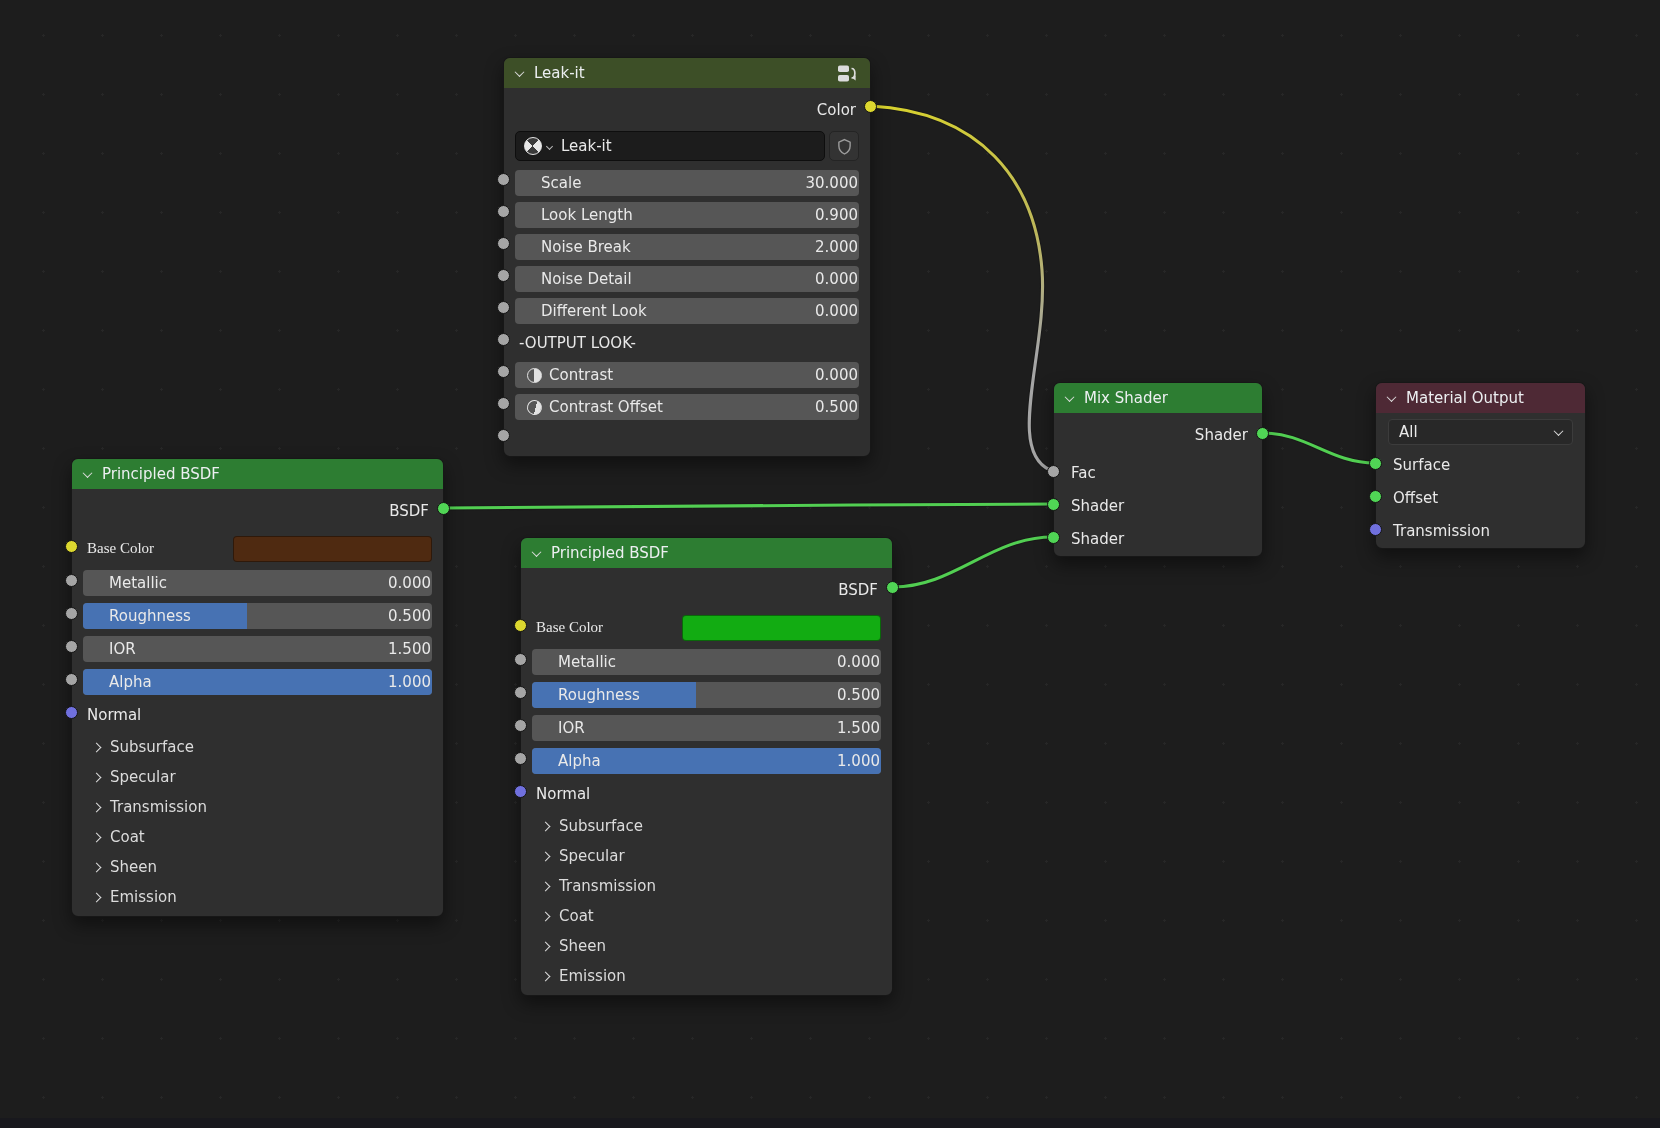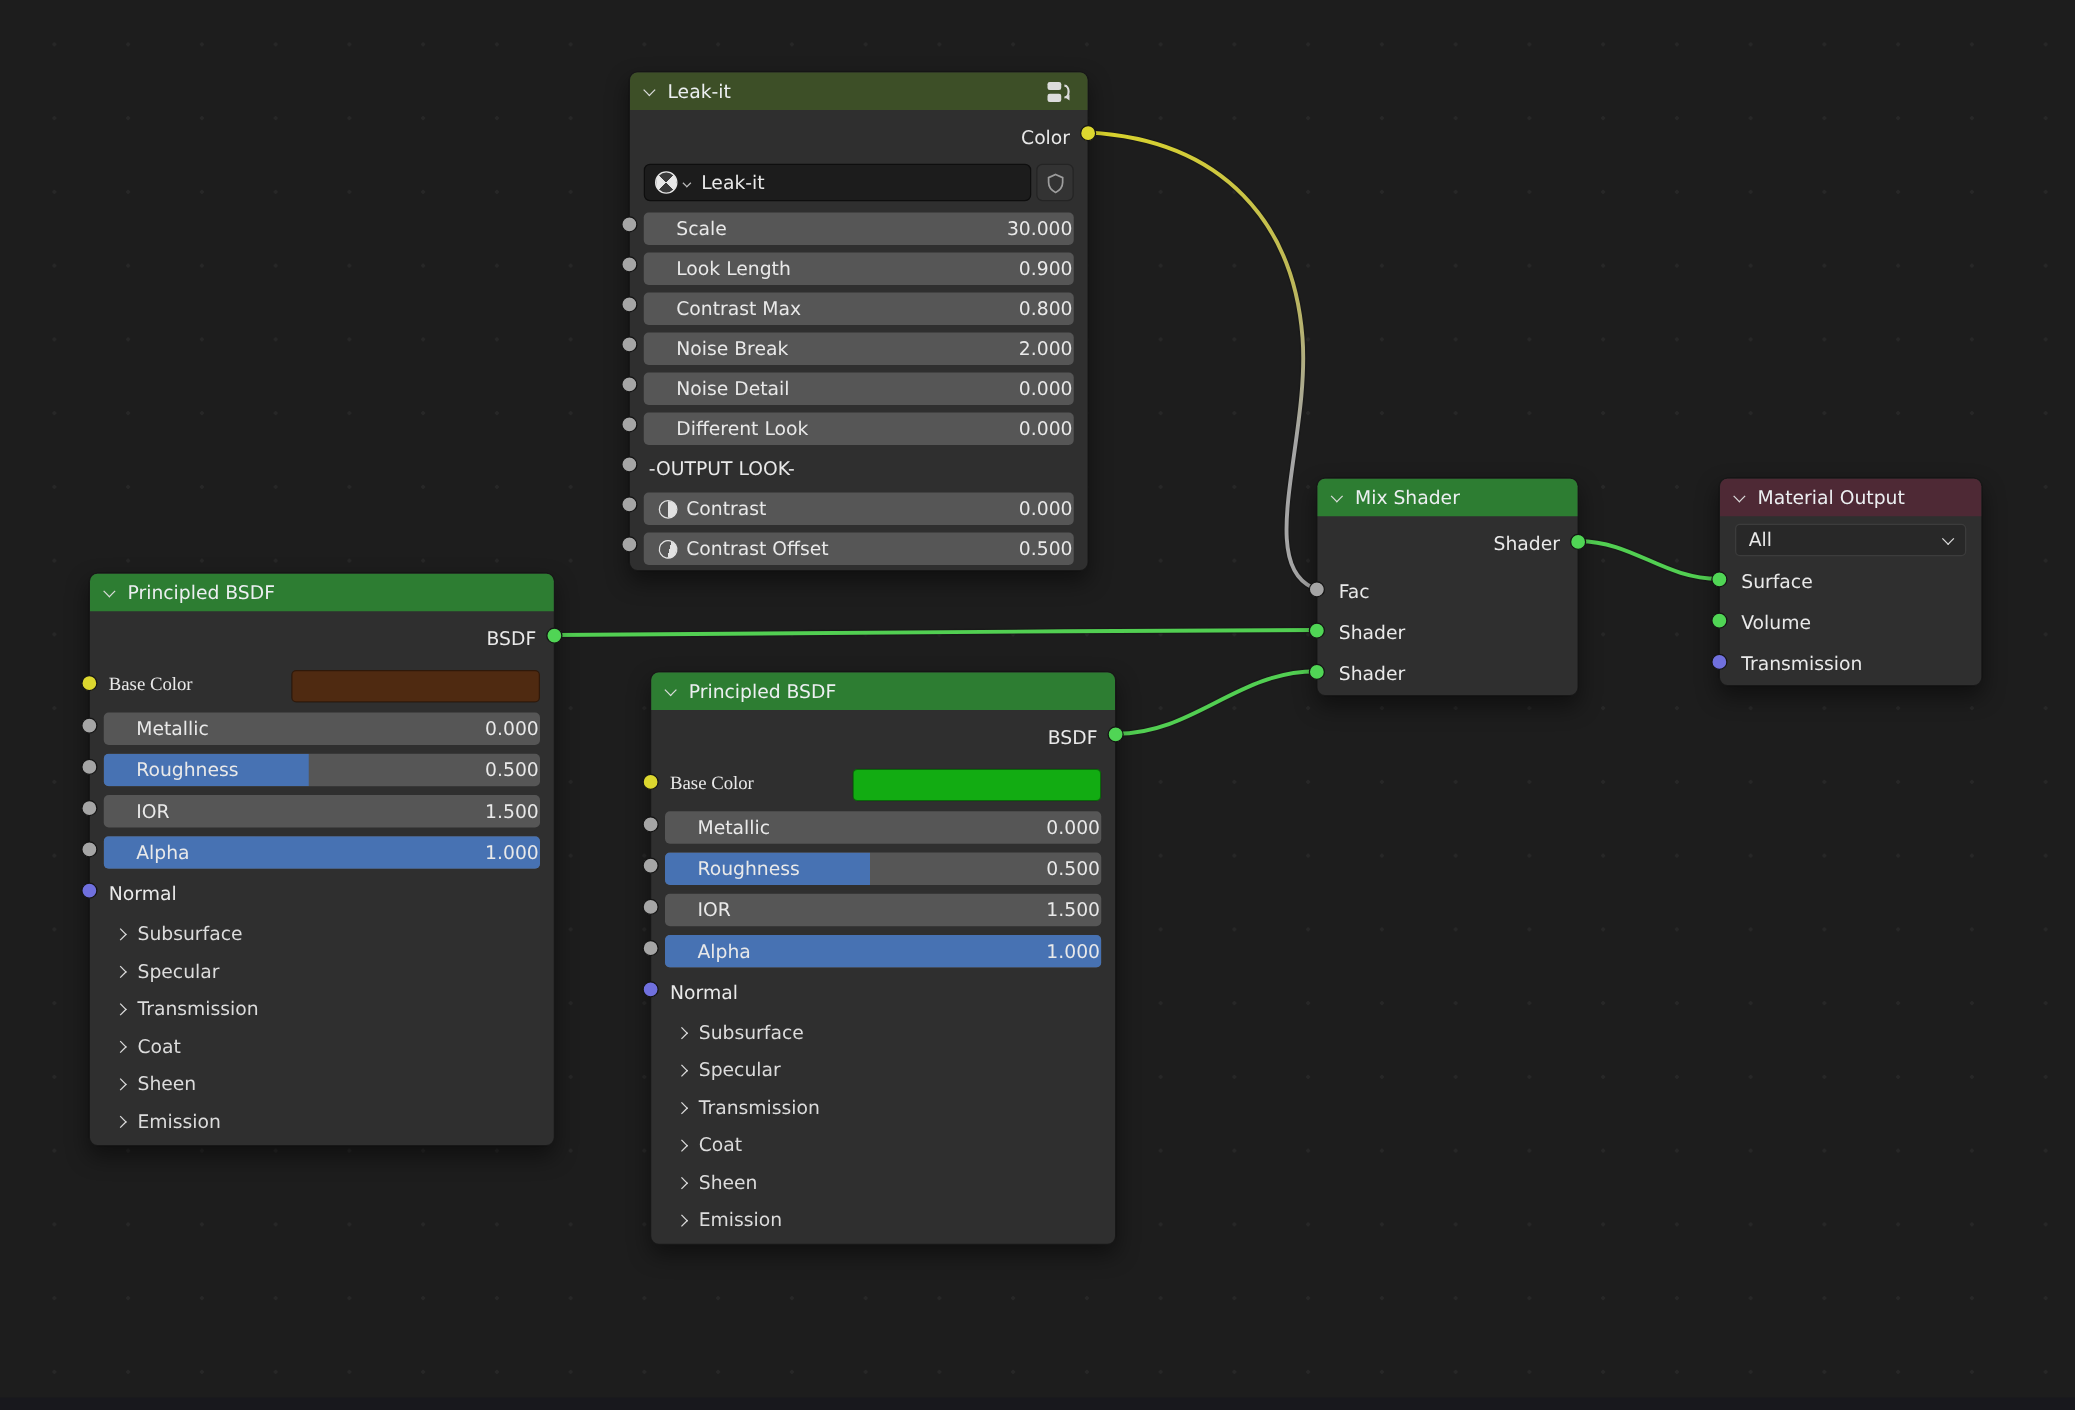--- a/index.html
+++ b/index.html
@@ -121,24 +121,20 @@
       <span class="val">30.000</span>
     </div>
     <span class="socket sock-float" style="left:-7px; top:115px;"></span>
 
     <div class="widget-row indent">
       <span class="lbl">Look Length</span>
       <span class="val">0.900</span>
     </div>
     <span class="socket sock-float" style="left:-7px; top:147px;"></span>
 
-    <div class="widget-row indent">
-      <span class="lbl">Contrast Max</span>
-      <span class="val">0.800</span>
-    </div>
     <span class="socket sock-float" style="left:-7px; top:179px;"></span>
 
     <div class="widget-row indent">
       <span class="lbl">Noise Break</span>
       <span class="val">2.000</span>
     </div>
     <span class="socket sock-float" style="left:-7px; top:211px;"></span>
 
     <div class="widget-row indent">
       <span class="lbl">Noise Detail</span>
@@ -356,21 +352,21 @@
     <div class="dropdown">
       <span class="dval">All</span>
       <span class="chev down"></span>
     </div>
     <div class="in-label-row" style="margin-top:8px;">
       <span>Surface</span>
     </div>
     <span class="socket sock-shader" style="left:-7px; top:74px;"></span>
 
     <div class="in-label-row" style="margin-top:9px;">
-      <span>Volume</span>
+      <span>Offset</span>
     </div>
     <span class="socket sock-shader" style="left:-7px; top:107px;"></span>
 
     <div class="in-label-row" style="margin-top:9px;">
       <span>Transmission</span>
     </div>
     <span class="socket sock-vector" style="left:-7px; top:140px;"></span>
   </div>
 
   <div id="bottom-strip"></div>

